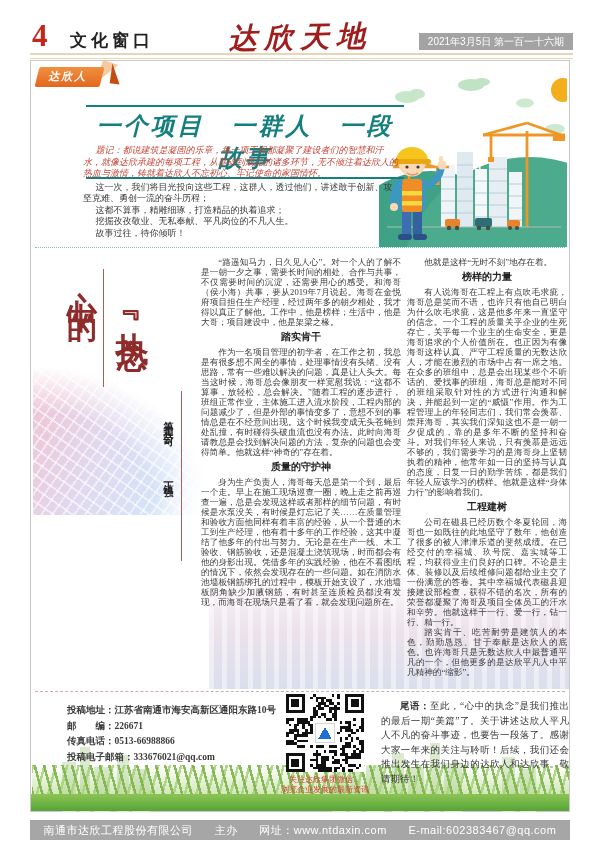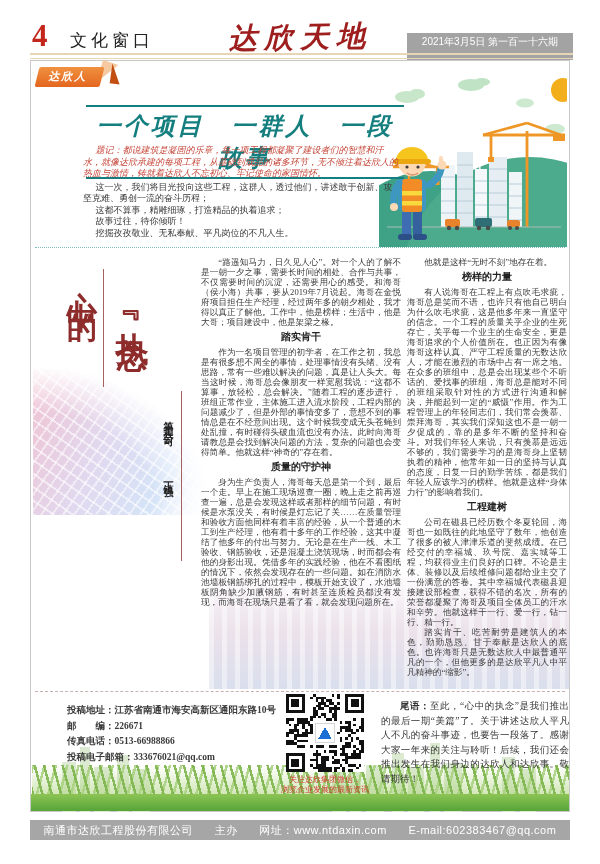--- a/index.html
+++ b/index.html
@@ -1,27 +1,27 @@
 <!DOCTYPE html>
 <html style="--page_red: #c3271c; --masthead_red: #9e1d1d; --badge_gray: #a3a3a3; --rule_tan: #e7d5b5; --ribbon_orange: #e4661f; --headline_teal: #157f7f; --epigraph_red: #c5473a; --title_maroon: #8e2b2b; --body_text: #3b3b3b; --footer_red: #d03a2e; --bar_green: #57a437; --bottombar_gray: #a6a6a6;"><head>
 <meta charset="utf-8">
 <style>
   html,body{margin:0;padding:0;background:#e9e9e9;}
   .page{position:relative;width:600px;height:864px;background:#fff;overflow:hidden;
         font-family:"Liberation Serif","DejaVu Serif",serif;}
   
   .pagenum{position:absolute;left:32px;top:20px;font-size:31px;font-weight:bold;
            color:var(--page_red,#c3271c);line-height:1;}
-  .section-title{position:absolute;left:70px;top:29px;font-size:17px;font-weight:normal;
+  .section-title{position:absolute;left:70px;top:29px;font-size:17px;font-weight:bold;
            color:#222;letter-spacing:4px;}
   .masthead{position:absolute;left:0;right:0;top:18px;text-align:center;
            font-size:29px;font-weight:bold;font-style:italic;letter-spacing:7px;
            color:var(--masthead_red,#9e1d1d);transform:rotate(-1deg);}
-  .issue-badge{position:absolute;right:27px;top:33px;height:27px;line-height:17px;
-           padding:0 15px;background:var(--badge_gray,#a3a3a3);color:#fff;font-size:10px;
+  .issue-badge{position:absolute;right:27px;top:33px;height:17px;line-height:17px;
+           padding:0 9px;background:var(--badge_gray,#a3a3a3);color:#fff;font-size:10px;
            font-family:"Liberation Sans",sans-serif;}
   .header-rule{position:absolute;left:30px;right:27px;top:53px;height:3px;
            border-top:2px solid var(--rule_tan,#e7d5b5);border-bottom:1px solid var(--rule_tan,#e7d5b5);}
   
   .mainbox{position:absolute;left:30px;top:60px;width:540px;height:752px;
            border:1px solid #c9c9c9;box-sizing:border-box;}
   
   .ribbon{position:absolute;left:6px;top:5px;z-index:3;}
   .ribbon .band{display:inline-block;padding:2px 14px 3px 12px;color:#fff;font-size:11px;
            font-weight:bold;letter-spacing:2px;transform:skewX(-14deg);
@@ -125,22 +125,22 @@
     <div class="headline-wrap">
       <div class="tl"></div>
       <div class="headline">一个项目　一群人　一段故事</div>
       <div class="tl"></div>
     </div>
 
     <div class="epigraph">
       <p class="red">题记：都说建筑是凝固的乐章，每一项工程都凝聚了建设者们的智慧和汗水，就像达欣承建的每项工程，从基础到成品的诸多环节，无不倾注着达欣人的热血与激情，铸就着达欣人不忘初心、牢记使命的家国情怀。</p>
       <div class="blk">这一次，我们将目光投向这些工程，这群人，透过他们，讲述敢于创新、攻坚克难、勇创一流的奋斗历程；</div>
       <div class="blk">这都不算事，精雕细琢，打造精品的执着追求；</div>
+      <div class="blk">挖掘孜孜敬业、无私奉献、平凡岗位的不凡人生。</div>
       <div class="blk">故事过往，待你倾听！</div>
-      <div class="blk">挖掘孜孜敬业、无私奉献、平凡岗位的不凡人生。</div>
     </div>
 
     <svg class="construction" viewBox="0 0 188 170">
       <g>
         <ellipse cx="28" cy="20" rx="12" ry="6" fill="#c8e6c9"></ellipse>
         <ellipse cx="38" cy="17" rx="8" ry="5" fill="#c8e6c9"></ellipse>
         <ellipse cx="92" cy="8" rx="13" ry="6" fill="#bfe3c4"></ellipse>
         <ellipse cx="103" cy="5" rx="8" ry="4" fill="#bfe3c4"></ellipse>
         <ellipse cx="146" cy="26" rx="9" ry="4.5" fill="#cde9cf"></ellipse>
         <ellipse cx="176" cy="52" rx="10" ry="5" fill="#cde9cf"></ellipse>

